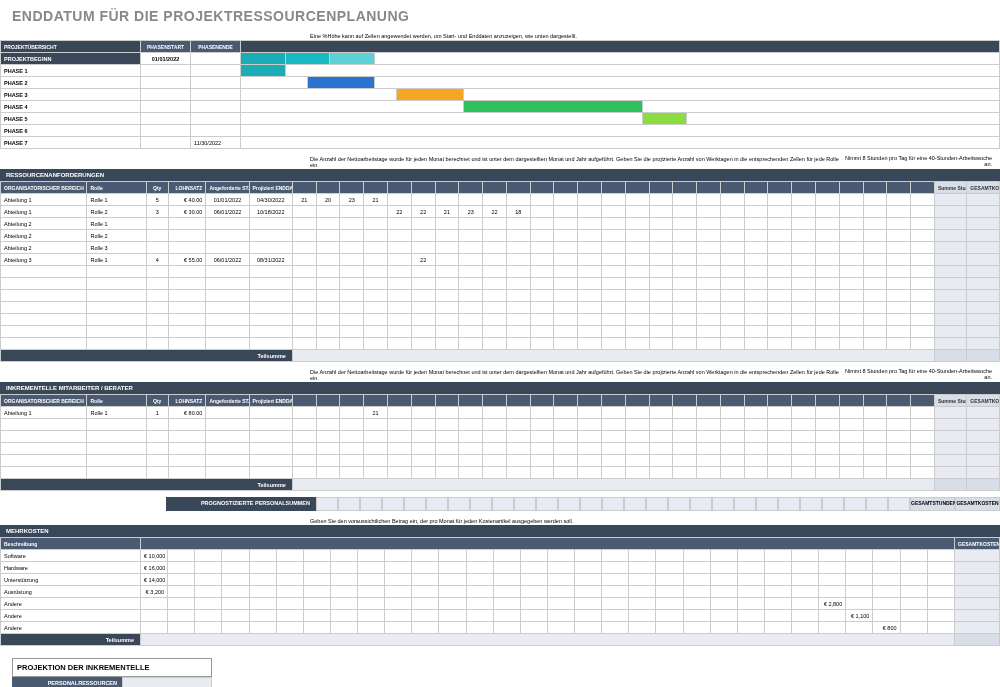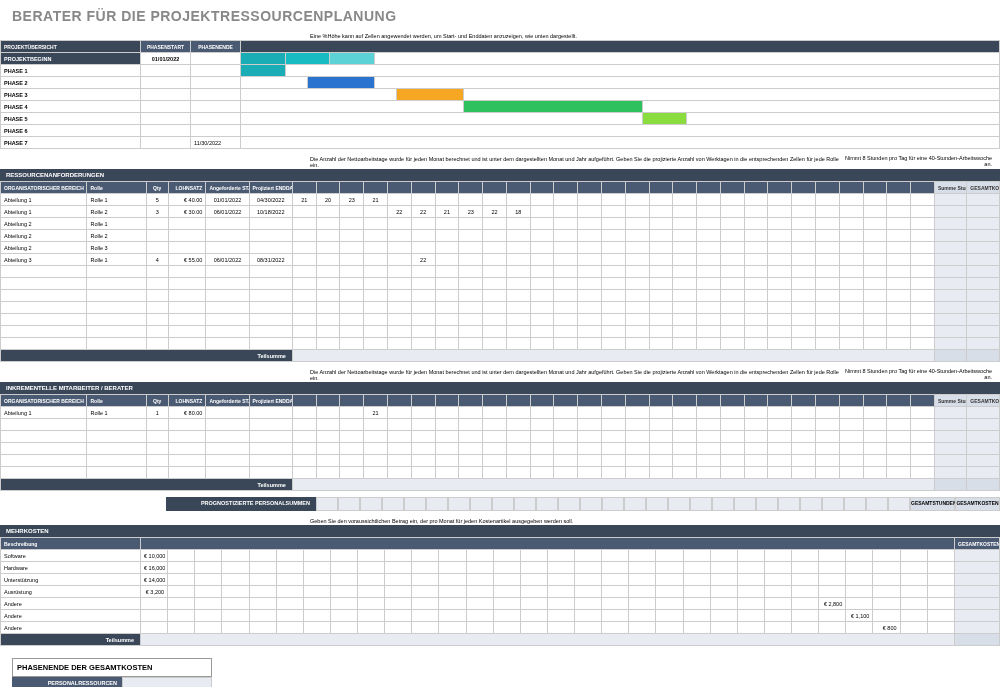--- a/index.html
+++ b/index.html
@@ -39,21 +39,21 @@
   .forecast-row { display: flex; justify-content: flex-end; }
   .forecast-box { display: flex; }
   .forecast-lbl { background: #3a4759; color: #fff; padding: 3px 6px; font-size: 5.5px; font-weight: bold; width: 150px; text-align: right; }
   .forecast-cells { display: flex; }
   .forecast-cell { width: 22px; height: 14px; border: 1px solid #ccc; background: #e8ecf2; }
   .forecast-tot { width: 45px; height: 14px; border: 1px solid #ccc; background: #d8dee8; font-size: 5px; text-align: center; font-weight: bold; padding-top: 2px; }
 </style>
 </head>
 <body>
 
-<div class="title">BERATER FÜR DIE PROJEKTRESSOURCENPLANUNG</div>
+<div class="title">ENDDATUM FÜR DIE PROJEKTRESSOURCENPLANUNG</div>
 
 <div class="note">Eine %Höhe kann auf Zellen angewendet werden, um Start- und Enddaten anzuzeigen, wie unten dargestellt.</div>
 
 <table>
 <colgroup>
   <col style="width:140px">
       <col style="width:50px">
       <col style="width:50px">
 </colgroup>
 <tbody>
@@ -1248,19 +1248,19 @@
         <td class="subtotal">Teilsumme</td>
         <td colspan="30" class="shade"></td>
         <td class="shade2"></td>
       </tr>
 </tbody>
   </table>
 
 <div class="spacer"></div>
 
 <div class="proj-box">
-  <div class="proj-title">PHASENENDE DER GESAMTKOSTEN</div>
+  <div class="proj-title">PROJEKTION DER INKREMENTELLE</div>
   <div class="proj-row">
       <div class="proj-lbl">PERSONALRESSOURCEN INSGESAMT</div>
       <div class="proj-val"></div>
     </div>
 
 </div>
 
 </body></html>

